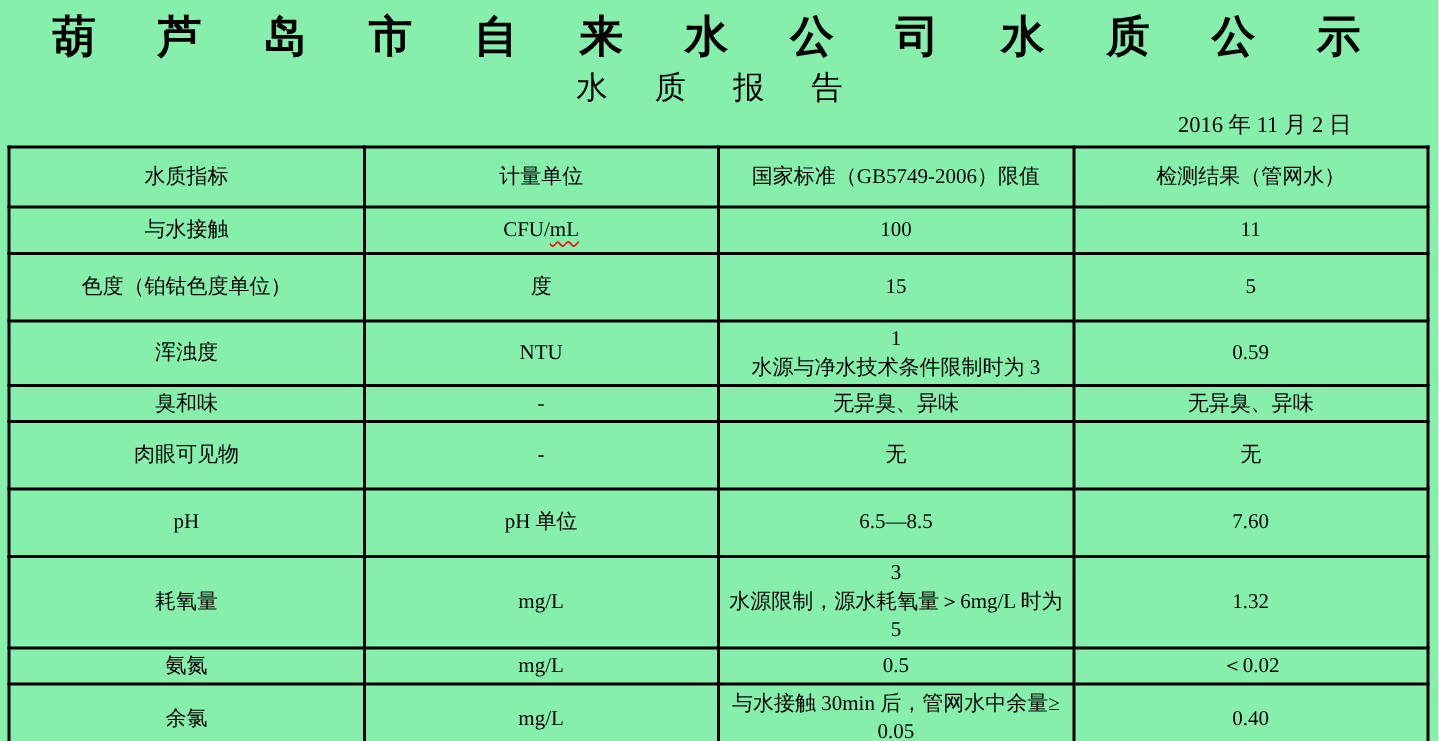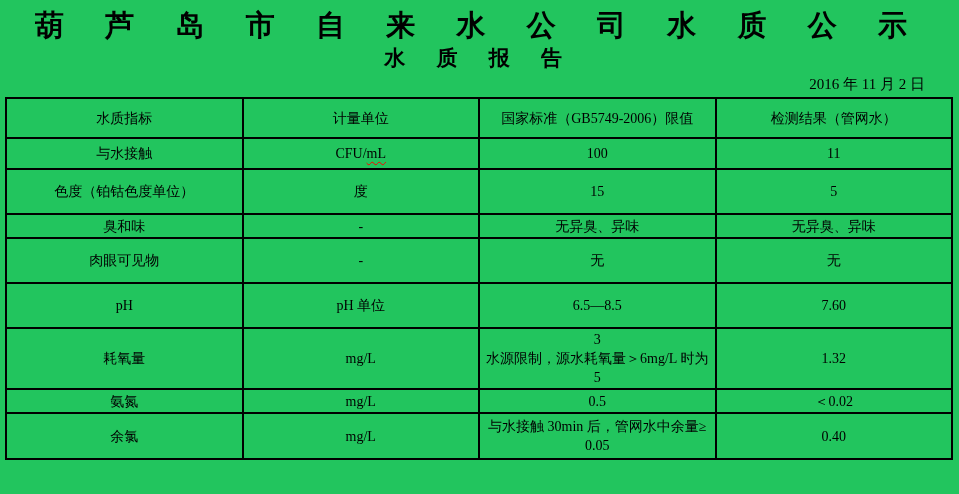--- a/index.html
+++ b/index.html
@@ -6,44 +6,44 @@
   html, body {
     width: 959px;
     background: #ffffff;
     color: #000000;
     font-family: "Liberation Serif", "DejaVu Serif", serif;
   }
   .page {
     width: 959px;
     height: 494px;
     overflow: hidden;
-    background: #22c55e;
+    background: #86efac;
   }
   .title {
     margin-top: 6px;
     text-align: center;
     font-size: 29px;
     font-weight: bold;
     letter-spacing: 17px;
     line-height: 38px;
     white-space: nowrap;
   }
   .subtitle {
     margin-top: 1px;
     text-align: center;
     font-size: 21px;
-    font-weight: bold;
+    font-weight: normal;
     letter-spacing: 13px;
     line-height: 27px;
     white-space: nowrap;
   }
   .date {
     margin-top: 2px;
     text-align: right;
-    padding-right: 34px;
+    padding-right: 58px;
     font-size: 15px;
     line-height: 21px;
   }
   table.report {
     margin-left: 5px;
     margin-top: 2px;
     width: 948px;
     table-layout: fixed;
     border-collapse: collapse;
   }
@@ -98,20 +98,27 @@
         <td><span>CFU/</span><span class="squiggle">mL</span></td>
         <td>100</td>
         <td>11</td>
       </tr>
       <tr class="rh30">
         <td>色度（铂钴色度单位）</td>
         <td>度</td>
         <td>15</td>
         <td>5</td>
       </tr>
+      <tr class="rh43">
+        <td>浑浊度</td>
+        <td>NTU</td>
+        <td>1
+水源与净水技术条件限制时为 3</td>
+        <td>0.59</td>
+      </tr>
       <tr class="rh28">
         <td>臭和味</td>
         <td>-</td>
         <td>无异臭、异味</td>
         <td>无异臭、异味</td>
       </tr>
       <tr class="rh30">
         <td>肉眼可见物</td>
         <td>-</td>
         <td>无</td>

